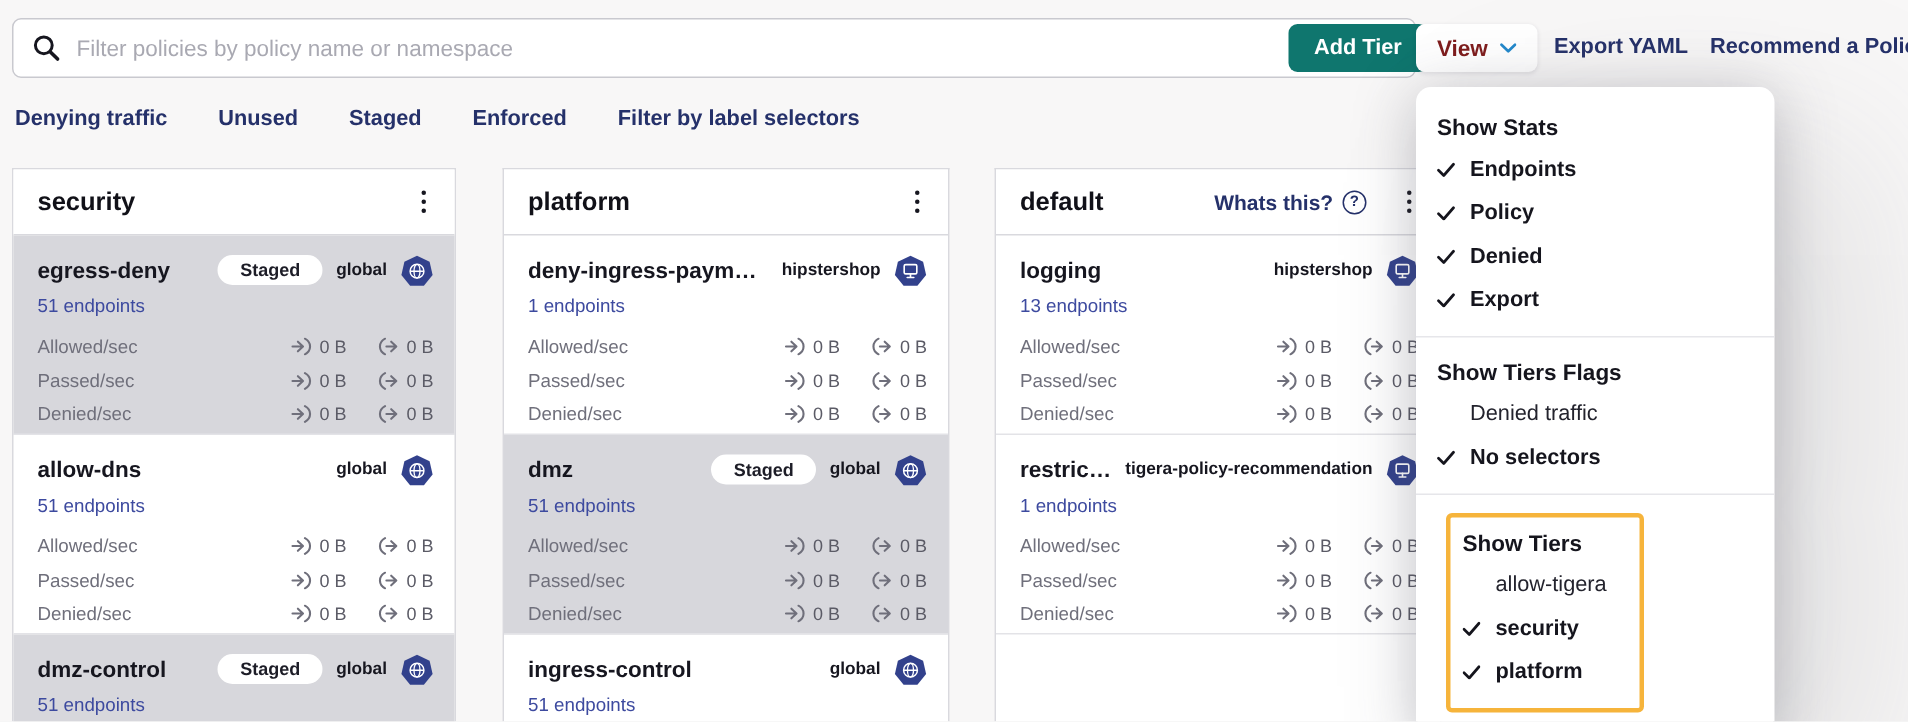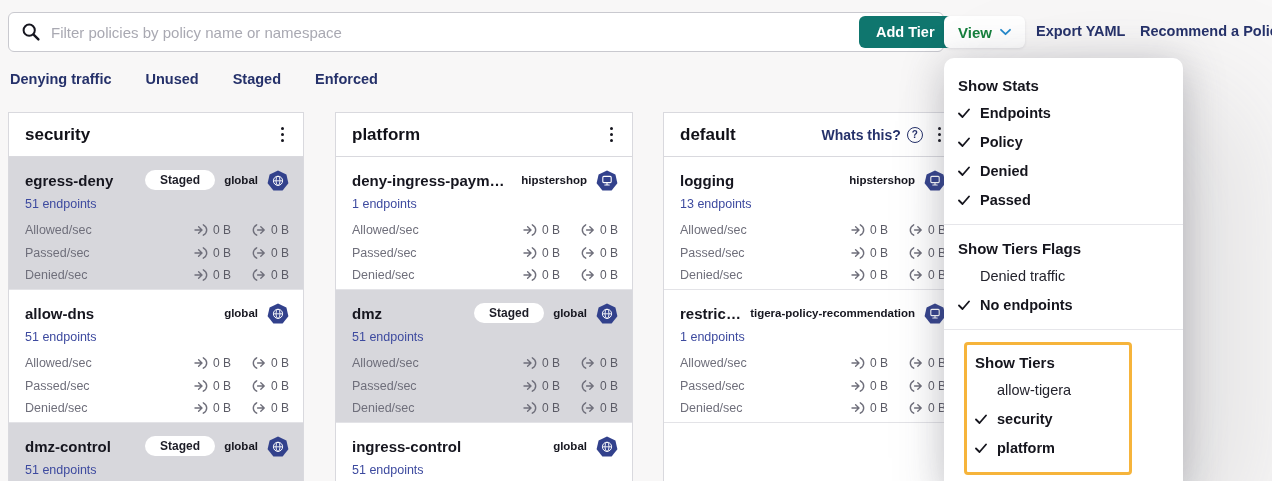--- a/index.html
+++ b/index.html
@@ -11,42 +11,42 @@
   .searchbar { position:absolute; left:8px; top:12px; width:936px; height:40px;
     background:#fff; border:1px solid #c9c9cf; border-radius:6px;
     display:flex; align-items:center; padding:0 12px; gap:10px; }
   .searchbar input { border:none; outline:none; flex:1; font-size:15px; color:#2a2a33;
     font-family:inherit; background:transparent; }
   .searchbar input::placeholder { color:#a9a9b2; }
   .btn-dark { position:absolute; left:859px; top:16px; height:32px; padding:0 17px;
     background:#0f766e; color:#fff; border:none; border-radius:6px;
     font-size:14.5px; font-weight:700; font-family:inherit; cursor:pointer; }
   .btn-view { position:absolute; left:944px; top:16px; height:32px; padding:0 14px;
-    background:#fff; color:#15803d; border:none; border-radius:6px;
+    background:#fff; color:#7f1d1d; border:none; border-radius:6px;
     font-size:15px; font-weight:700; font-family:inherit; cursor:pointer;
     display:flex; align-items:center; gap:8px; box-shadow:0 1px 3px rgba(30,30,60,.10); }
   .link-top { position:absolute; top:23px; font-size:14.5px; font-weight:700; color:#25316a;
     cursor:pointer; white-space:nowrap; }
   .link-export { left:1036px; }
   .link-recommend { left:1140px; }
 
   
   .filters { position:absolute; left:10px; top:71px; display:flex; gap:34px; }
   .filters span { font-size:14.5px; font-weight:700; color:#25316a; cursor:pointer; white-space:nowrap; }
 
   
   .tier { position:absolute; top:112px; bottom:0; background:#fff;
     border:1px solid #d9d9de; border-bottom:none; }
   .tier-security { left:8px;  width:296px; }
   .tier-platform { left:335px; width:298px; }
   .tier-default  { left:663px; width:298px; }
   .tier-head { height:44px; border-bottom:1px solid #d9d9de; display:flex;
     align-items:center; padding:0 14px 0 16px; background:#fff; }
   .tier-title { font-size:17px; font-weight:700; color:#111118; flex:0 0 auto; }
-  .tier-head-right { margin-left:auto; display:flex; align-items:center; gap:10px;justify-content:space-between; }
+  .tier-head-right { margin-left:auto; display:flex; align-items:center; gap:22px;justify-content:space-between; }
   .whats-this { display:flex; align-items:center; gap:6px; color:#25316a; font-size:14px;
     font-weight:600; cursor:pointer; }
   .help-circle { width:16px; height:16px; border:1.4px solid #25316a; border-radius:50%;
     display:flex; align-items:center; justify-content:center; font-size:10px; font-weight:700;
     color:#25316a; }
   .kebab { display:flex; flex-direction:column; gap:2.5px; padding:4px 5px; cursor:pointer; }
   .kebab i { width:3.2px; height:3.2px; border-radius:50%; background:#16161f; display:block; }
 
   
   .card { padding:10px 14px 8px 16px; border-bottom:1px solid #e3e3e7; height:133px; cursor:pointer; }
@@ -71,21 +71,21 @@
   .menu { position:absolute; left:944px; top:58px; width:239px; background:#fff;
     border-radius:10px; box-shadow:0 6px 40px rgba(80,80,95,.35), 60px 40px 120px rgba(120,120,130,.18);
     z-index:20; padding:10px 0 12px 0; }
   .menu-section { padding:4px 14px 6px 14px; }
   .menu-section + .menu-section { border-top:1px solid #e6e6ea; margin-top:4px; padding-top:10px; }
   .menu-title { font-size:15px; font-weight:700; color:#15151d; height:26px; display:flex; align-items:center; }
   .menu-item { display:flex; align-items:center; height:29px; cursor:pointer; }
   .check-slot { width:22px; display:flex; align-items:center; }
   .menu-item-label { font-size:14.5px; color:#23232d; }
   .menu-item.checked .menu-item-label { font-weight:700; color:#15151d; }
-  .tiers-box { border:3px solid #f6b43b; border-radius:4px; margin:2px 0 0 6px; width:168px;
+  .tiers-box { border:3px solid #f6b43b; border-radius:4px; margin:2px 0 0 6px; width:132px;
     padding:4px 0 10px 4px; }
   .tiers-box .menu-title { padding-left:4px; }
   .tiers-box .menu-item { padding-left:4px; }
 </style>
 </head>
 <body>
 
 <svg width="0" height="0" style="position:absolute">
   <defs>
     <g id="icon-check">
@@ -133,20 +133,21 @@
   </button>
 
   <span class="link-top link-export">Export YAML</span>
   <span class="link-top link-recommend">Recommend a Policy</span>
 
   <div class="filters">
     <span>Denying traffic</span>
     <span>Unused</span>
     <span>Staged</span>
     <span>Enforced</span>
+    <span>Filter by label selectors</span>
   </div>
 
   <div class="tier tier-security">
     <div class="tier-head">
       <span class="tier-title">security</span>
       <div class="tier-head-right">
         <span class="kebab">
             <i></i>
             <i></i>
             <i></i>
@@ -637,37 +638,37 @@
             </svg>
           </span>
         <span class="menu-item-label">Denied</span>
       </div>
       <div class="menu-item checked">
         <span class="check-slot">
             <svg width="12" height="10" viewBox="0 0 12 10">
               <use href="#icon-check"></use>
             </svg>
           </span>
-        <span class="menu-item-label">Passed</span>
+        <span class="menu-item-label">Export</span>
       </div>
     </div>
 
     <div class="menu-section">
       <div class="menu-title">Show Tiers Flags</div>
       <div class="menu-item">
         <span class="check-slot"></span>
         <span class="menu-item-label">Denied traffic</span>
       </div>
       <div class="menu-item checked">
         <span class="check-slot">
             <svg width="12" height="10" viewBox="0 0 12 10">
               <use href="#icon-check"></use>
             </svg>
           </span>
-        <span class="menu-item-label">No endpoints</span>
+        <span class="menu-item-label">No selectors</span>
       </div>
     </div>
 
     <div class="menu-section">
       <div class="tiers-box">
         <div class="menu-title">Show Tiers</div>
         <div class="menu-item">
           <span class="check-slot"></span>
           <span class="menu-item-label">allow-tigera</span>
         </div>

